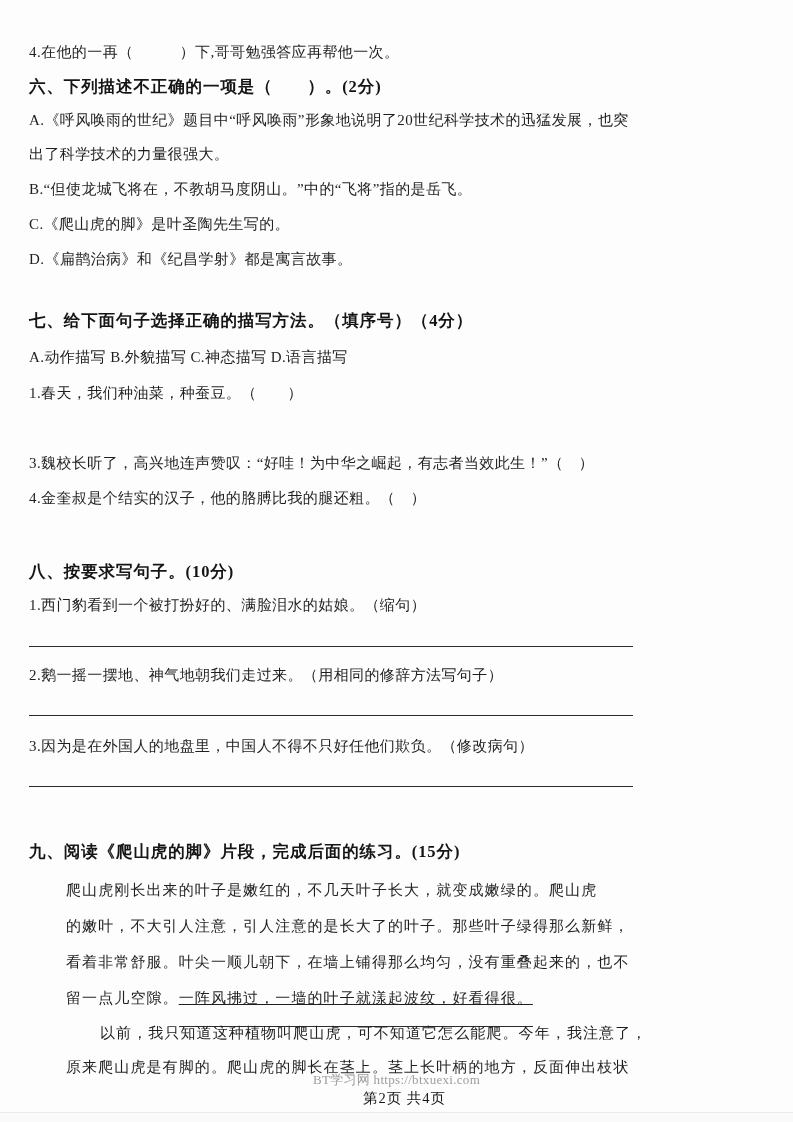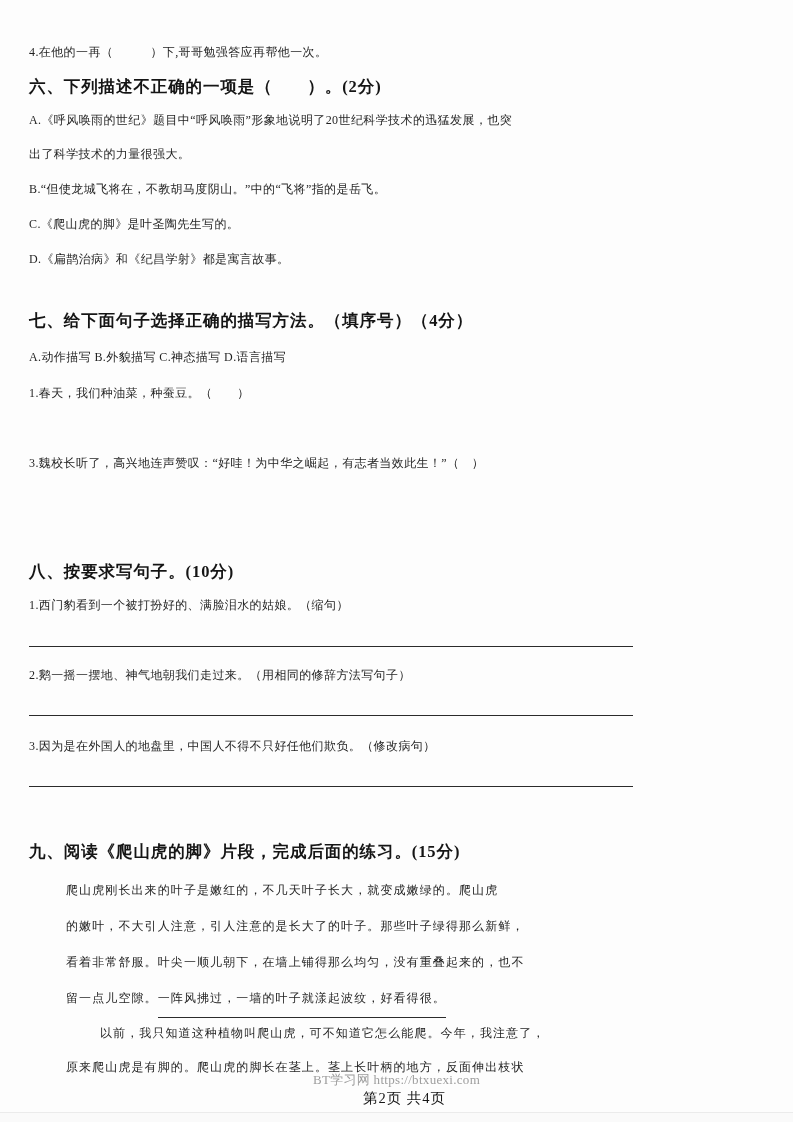--- a/index.html
+++ b/index.html
@@ -9,42 +9,43 @@
     height: 1122px;
     background: #fdfdfd;
     font-family: "Liberation Serif", "DejaVu Serif", serif;
     color: #1f1f1f;
     overflow: hidden;
   }
   .tline {
     position: absolute;
     left: 29px;
     white-space: nowrap;
-    font-size: 12px;
+    font-size: 15px;
     letter-spacing: 0.4px;
     line-height: 21px;
   }
   .bold {
     font-weight: 700;
     font-size: 16.5px;
     letter-spacing: 0.9px;
     color: #151515;
   }
   .ansline {
     position: absolute;
     left: 29px;
     width: 604px;
     height: 0;
     border-top: 1.6px solid #2b2b2b;
   }
   .pline { left: 66px; letter-spacing: 1.1px; }
   .pindent { left: 100px; }
   .uline {
     border-bottom: 1.6px solid #2b2b2b;
-    padding-bottom: 12px;
+    padding-bottom: 20px;
+    text-decoration: underline;
   }
   .watermark {
     position: absolute;
     left: 0;
     width: 100%;
     text-align: center;
     font-family: Liberation Serif, serif;
     font-size: 13px;
     color: #9d9d9d;
     letter-spacing: 0.3px;
@@ -80,20 +81,21 @@
   <div class="tline" style="top:110px">A.《呼风唤雨的世纪》题目中“呼风唤雨”形象地说明了20世纪科学技术的迅猛发展，也突</div>
   <div class="tline" style="top:144px">出了科学技术的力量很强大。</div>
   <div class="tline" style="top:214px">C.《爬山虎的脚》是叶圣陶先生写的。</div>
   <div class="tline" style="top:179px">B.“但使龙城飞将在，不教胡马度阴山。”中的“飞将”指的是岳飞。</div>
   <div class="tline" style="top:249px">D.《扁鹊治病》和《纪昌学射》都是寓言故事。</div>
 
   <div class="tline bold" style="top:310px">七、给下面句子选择正确的描写方法。（填序号）（4分）</div>
   <div class="tline" style="top:347px">A.动作描写 B.外貌描写 C.神态描写 D.语言描写</div>
   <div class="tline" style="top:383px">1.春天，我们种油菜，种蚕豆。（　　）</div>
   <div class="tline" style="top:453px">3.魏校长听了，高兴地连声赞叹：“好哇！为中华之崛起，有志者当效此生！”（　）</div>
+  <div class="tline" style="top:488px">4.金奎叔是个结实的汉子，他的胳膊比我的腿还粗。（　）</div>
 
   <div class="tline bold" style="top:561px">八、按要求写句子。(10分)</div>
   <div class="tline" style="top:595px">1.西门豹看到一个被打扮好的、满脸泪水的姑娘。（缩句）</div>
   <div class="ansline" style="top:646px"></div>
   <div class="tline" style="top:665px">2.鹅一摇一摆地、神气地朝我们走过来。（用相同的修辞方法写句子）</div>
   <div class="ansline" style="top:715px"></div>
   <div class="tline" style="top:736px">3.因为是在外国人的地盘里，中国人不得不只好任他们欺负。（修改病句）</div>
   <div class="ansline" style="top:786px"></div>
 
   <div class="tline bold" style="top:841px">九、阅读《爬山虎的脚》片段，完成后面的练习。(15分)</div>

